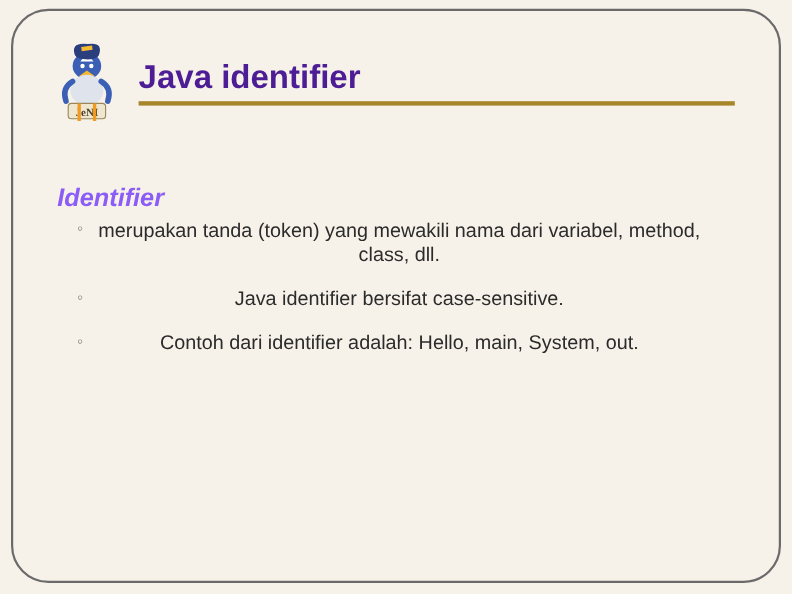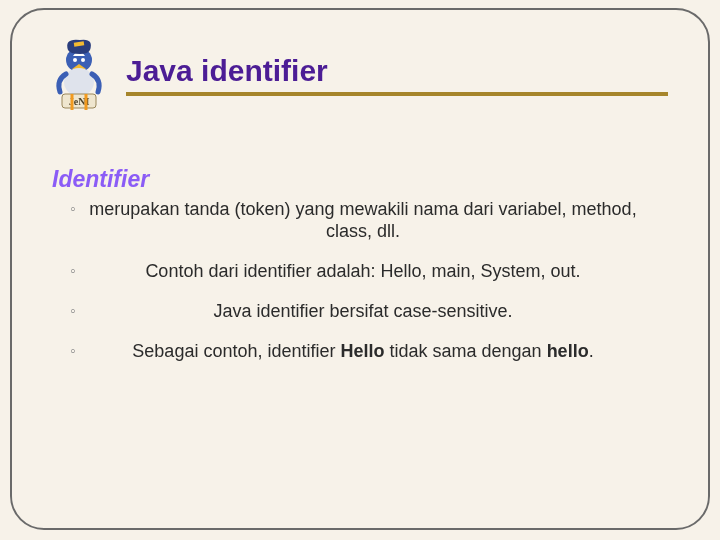--- a/index.html
+++ b/index.html
@@ -98,17 +98,16 @@
     <div class="title-block">
       <div class="title">Java identifier</div>
       <div class="rule"></div>
     </div>
   </div>
 
   <div class="subhead">Identifier</div>
 
   <ul class="bullets">
     <li>merupakan tanda (token) yang mewakili nama dari variabel, method, class, dll.</li>
+    <li>Java identifier bersifat case-sensitive.</li>
     <li>Contoh dari identifier adalah: Hello, main, System, out.</li>
-    <li>Java identifier bersifat case-sensitive.</li>
-    <li>Sebagai contoh, identifier <span class="bold">Hello</span> tidak sama dengan <span class="bold">hello</span>.</li>
   </ul>
 </div>
 
 </body></html>

